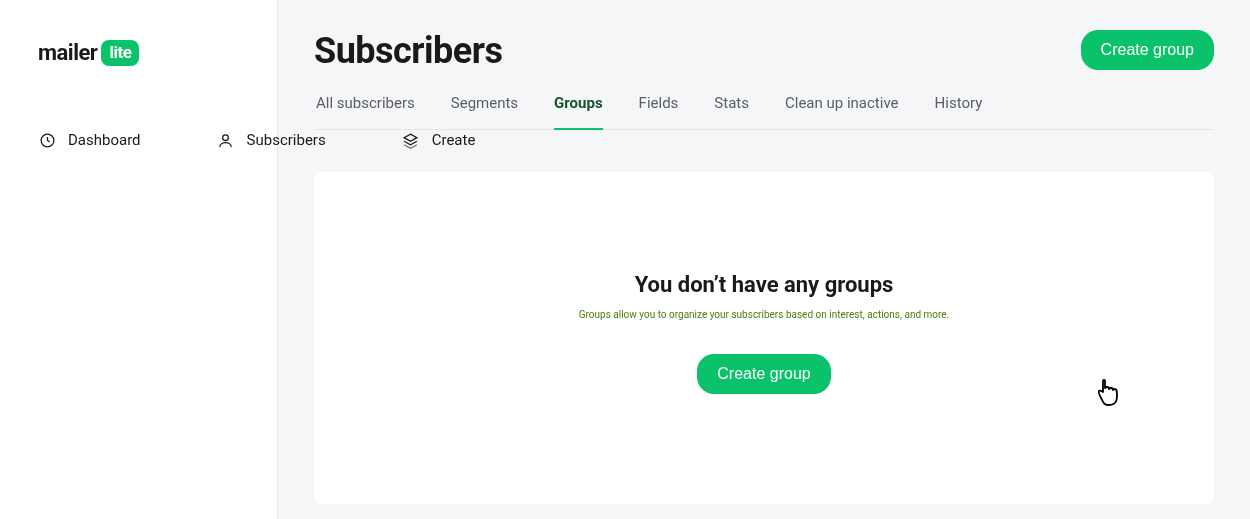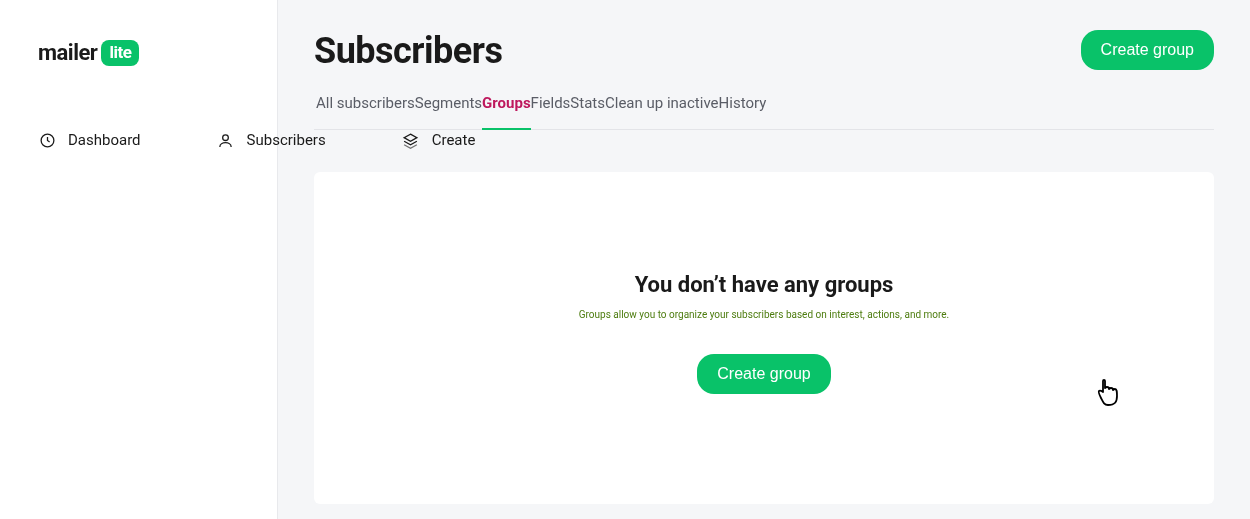--- a/index.html
+++ b/index.html
@@ -93,33 +93,34 @@
       color: #fff;
       border: none;
       padding: 11px 20px;
       font-size: 16px;
       font-weight: 500;
       border-radius: 17px;
       cursor: pointer;
     }
     .tabs {
       display: flex;
+      gap: 36px;
       border-bottom: 1px solid #e3e4e8;
       padding: 0 2px;
     }
     .tab {
       padding: 10px 0 16px 0;
       font-size: 15px;
       color: #5a5d66;
       cursor: pointer;
       border-bottom: 2px solid transparent;
       margin-bottom: -1px;
     }
     .tab.active {
-      color: #be185d;
+      color: #14532d;
       font-weight: 700;
       border-bottom: 2px solid #09c269;
     }
     .card {
       background: #ffffff;
       border-radius: 6px;
       margin-top: 42px;
       padding: 100px 40px 110px 40px;
       text-align: center;
       position: relative;

